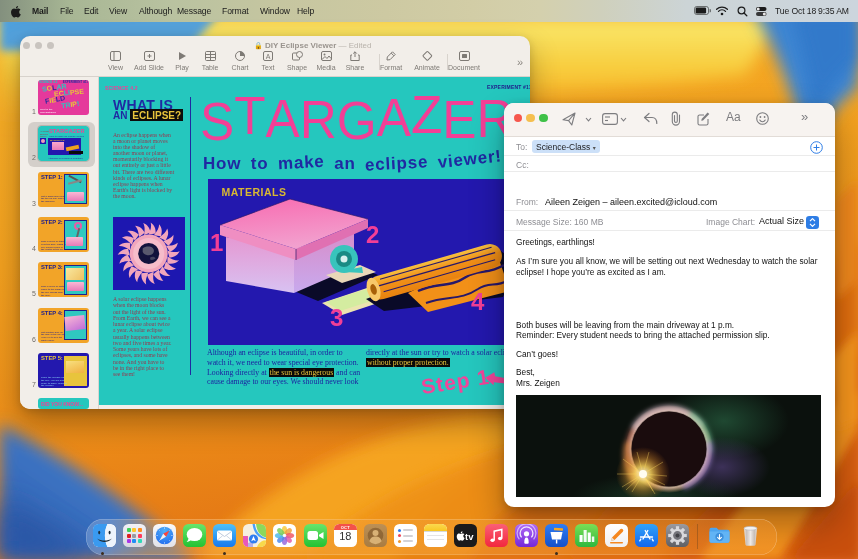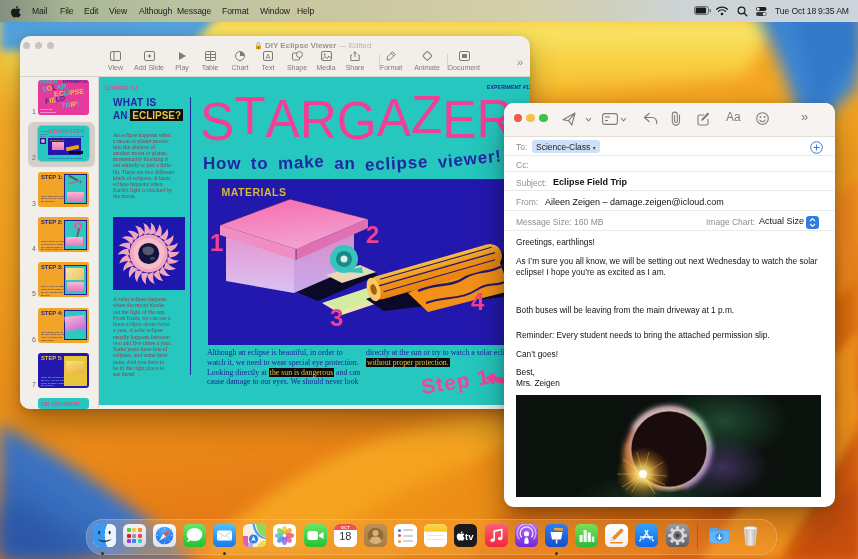--- a/index.html
+++ b/index.html
@@ -7,21 +7,21 @@
 #stage { position:absolute; top:0; left:0; width:858px; height:559px; overflow:hidden; }
 .abs { position:absolute; }
 
 
 #menubar {
   position:absolute; top:0; left:0; width:858px; height:22px;
   background:linear-gradient(90deg,#83907e 0%,#a7b694 8%,#b9c2a0 20%,#c6c6a0 33%,#cdc9a2 45%,#d2cda6 55%,#d4d0ad 63%,#cfd0bc 70%,#ccd4d6 80%,#ccd5dd 100%);
   color:#1b1b1b; font-size:9.5px;
 }
 #menubar .mitem { position:absolute; top:5.5px; white-space:nowrap; font-size:8.6px; letter-spacing:-0.1px; }
-#menubar .bold { font-weight:normal;text-align:center; }
+#menubar .bold { font-weight:bold;text-align:center; }
 
 
 #keynote {
   position:absolute; left:20px; top:36px; width:510px; height:373px;
   border-radius:10px; background:#f2eee9;
   box-shadow:0 14px 30px rgba(0,0,0,0.30), 0 2px 8px rgba(0,0,0,0.15);
 }
 #kn-chrome { position:absolute; left:0; top:0; width:510px; height:41px; border-bottom:1px solid #d7d2cc; }
 .tl { position:absolute; width:7px; height:7px; border-radius:50%; top:5.5px; }
 #kn-title { position:absolute; top:4.5px; left:234px; font-size:8px; color:#9a948e; font-weight:bold; white-space:nowrap; }
@@ -309,21 +309,21 @@
     <div class="tnum" style="top:168px">4</div>
     <div class="tnum" style="top:213.3px">5</div>
     <div class="tnum" style="top:258.7px">6</div>
     <div class="tnum" style="top:304px">7</div>
   </div>
   <div id="kn-canvas">
 
     <div style="position:absolute;left:6px;top:8px;font-size:5px;font-weight:bold;color:#f03f96;letter-spacing:0.2px">SCIENCE 4.2</div>
     <div style="position:absolute;left:388px;top:7px;font-size:5px;font-weight:bold;color:#20208c;letter-spacing:0.2px;white-space:nowrap">EXPERIMENT #11</div>
 
-    <div style="position:absolute;left:14px;top:20px;font-size:10px;font-weight:bold;color:#2029a2;letter-spacing:0.3px">WHAT IS</div>
+    <div style="position:absolute;left:14px;top:20px;font-size:14px;font-weight:bold;color:#2029a2;letter-spacing:0.3px">WHAT IS</div>
     <div style="position:absolute;left:14px;top:32.5px;font-size:10px;font-weight:bold;color:#2029a2">AN&nbsp;<span style="background:#0c0c0c;color:#e8c43c;padding:0.5px 2px">ECLIPSE?</span></div>
     <div style="position:absolute;left:14px;top:55px;font-family:'Liberation Serif',serif;font-size:5.7px;line-height:6.1px;color:#963a50;white-space:nowrap">An eclipse happens when<br>a moon or planet moves<br>into the shadow of<br>another moon or planet,<br>momentarily blocking it<br>out entirely or just a little<br>bit. There are two different<br>kinds of eclipses. A lunar<br>eclipse happens when<br>Earth's light is blocked by<br>the moon.</div>
     <div style="position:absolute;left:14px;top:139.5px;width:71.5px;height:73px;background:#1d17b0">
       <svg width="71.5" height="73" viewBox="0 0 71.5 73">
         <g transform="translate(35.7,36.5)">
           <g fill="#f2a6bc">
             <path id="ray" d="M0,-19 C2,-24 3,-27 2,-31 C6,-28 7,-25 7,-20 Z"></path>
             <use href="#ray" transform="rotate(33)"></use>
                 <use href="#ray" transform="rotate(66)"></use>
             <use href="#ray" transform="rotate(99)"></use>
@@ -492,44 +492,40 @@
       <circle cx="6.5" cy="6.5" r="5.8" fill="none" stroke="#2e7de5" stroke-width="1"></circle>
       <line x1="6.5" y1="3.5" x2="6.5" y2="9.5" stroke="#2e7de5" stroke-width="1"></line>
       <line x1="3.5" y1="6.5" x2="9.5" y2="6.5" stroke="#2e7de5" stroke-width="1"></line>
     </svg>
   </div>
 
   <div class="mrow" style="top:53px;height:15.5px">
     <span class="mlabel" style="position:absolute;left:12px;top:4px">Cc:</span>
   </div>
 
-  <div class="mrow" style="top:68.5px;height:19.5px">
-    <span class="mlabel" style="position:absolute;left:12px;top:6px">Subject:</span>
-    <span style="position:absolute;left:49px;top:5px;font-size:9px;font-weight:bold;color:#111">Eclipse Field Trip</span>
-  </div>
 
   <div class="mrow" style="top:88px;height:20px">
     <span class="mlabel" style="position:absolute;left:12px;top:6px">From:</span>
-    <span style="position:absolute;left:41px;top:5.5px;font-size:9px;color:#111">Aileen Zeigen – damage.zeigen@icloud.com</span>
+    <span style="position:absolute;left:41px;top:5.5px;font-size:9px;color:#111">Aileen Zeigen – aileen.excited@icloud.com</span>
   </div>
 
   <div class="mrow" style="top:108px;height:20px">
     <span class="mlabel" style="position:absolute;left:12px;top:6px">Message Size: 160 MB</span>
     <span class="mlabel" style="position:absolute;left:202px;top:6px">Image Chart:</span>
     <span style="position:absolute;left:255px;top:5px;font-size:9px;color:#111">Actual Size</span>
     <svg style="position:absolute;left:302px;top:4.5px" width="13" height="13" viewBox="0 0 13 13">
       <rect x="0" y="0" width="13" height="13" rx="3.2" fill="#2e7de5"></rect>
       <path d="M4,5.2 L6.5,2.6 L9,5.2" fill="none" stroke="#fff" stroke-width="1.2" stroke-linejoin="round"></path>
       <path d="M4,7.8 L6.5,10.4 L9,7.8" fill="none" stroke="#fff" stroke-width="1.2" stroke-linejoin="round"></path>
     </svg>
   </div>
 
   <div class="mbody" style="top:134px">Greetings, earthlings!</div>
   <div class="mbody" style="top:153.3px">As I’m sure you all know, we will be setting out next Wednesday to watch the solar<br>eclipse! I hope you’re as excited as I am.</div>
-  <div class="mbody" style="top:202px">Both buses will be leaving from the main driveway at 1 p.m.</div>
+  <div class="mbody" style="top:217px">Both buses will be leaving from the main driveway at 1 p.m.</div>
   <div class="mbody" style="top:227.4px">Reminder: Every student needs to bring the attached permission slip.</div>
   <div class="mbody" style="top:246.2px">Can’t goes!</div>
   <div class="mbody" style="top:264.3px">Best,<br>Mrs. Zeigen</div>
 
   <svg style="position:absolute;left:12px;top:292px" width="305" height="102" viewBox="0 0 305 102">
     <defs>
       <radialGradient id="ecl-green" cx="0.5" cy="0.5" r="0.5">
         <stop offset="0" stop-color="#317a52" stop-opacity="0.75"></stop>
             <stop offset="1" stop-color="#317a52" stop-opacity="0"></stop>
       </radialGradient>

